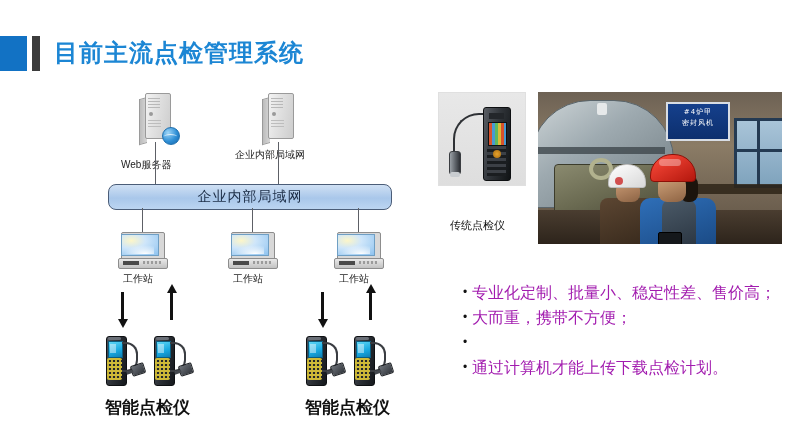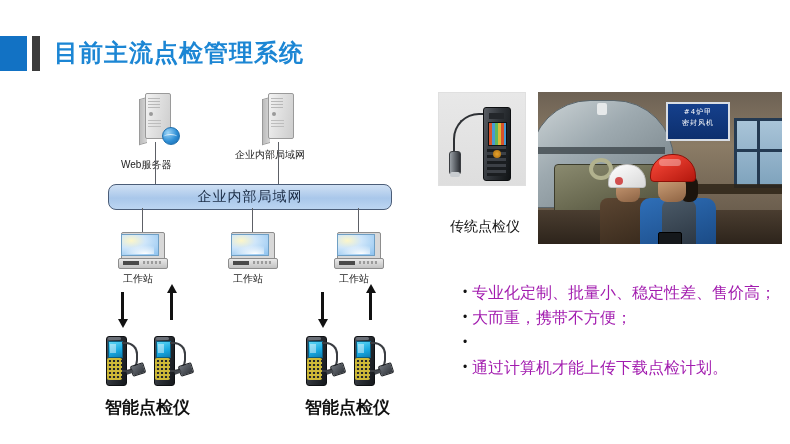--- a/index.html
+++ b/index.html
@@ -234,21 +234,21 @@
     background:linear-gradient(160deg,#d2a67d,#8e6343);}
   .w2 .hair{position:absolute;left:30px;top:22px;width:18px;height:26px;border-radius:8px;
     background:#1c140c;}
   .w2 .body{position:absolute;left:-10px;top:44px;width:76px;height:48px;border-radius:10px 10px 0 0;
     background:linear-gradient(160deg,#2f6fb8,#1a4a85);}
   .w2 .vest{position:absolute;left:12px;top:46px;width:34px;height:46px;border-radius:8px 8px 0 0;
     background:linear-gradient(160deg,#4b5a68,#2b3642);}
   .w2 .device{position:absolute;left:8px;top:78px;width:22px;height:14px;border-radius:2px;
     background:#15181b;border:1px solid #000;}
 
-  .photo-caption{position:absolute;font-size:14px;color:#111;white-space:nowrap;}
+  .photo-caption{position:absolute;font-size:11px;color:#111;white-space:nowrap;}
 
   
   .bullets{position:absolute;left:458px;top:284px;width:320px;}
   .bullet{display:flex;margin-bottom:8px;}
   .bullet .dot{width:14px;flex:0 0 14px;font-size:12px;color:#111;line-height:17px;text-align:center;}
   .bullet .txt{font-size:16px;line-height:17px;color:#a21caf;}
 </style>
 </head>
 <body>
 

